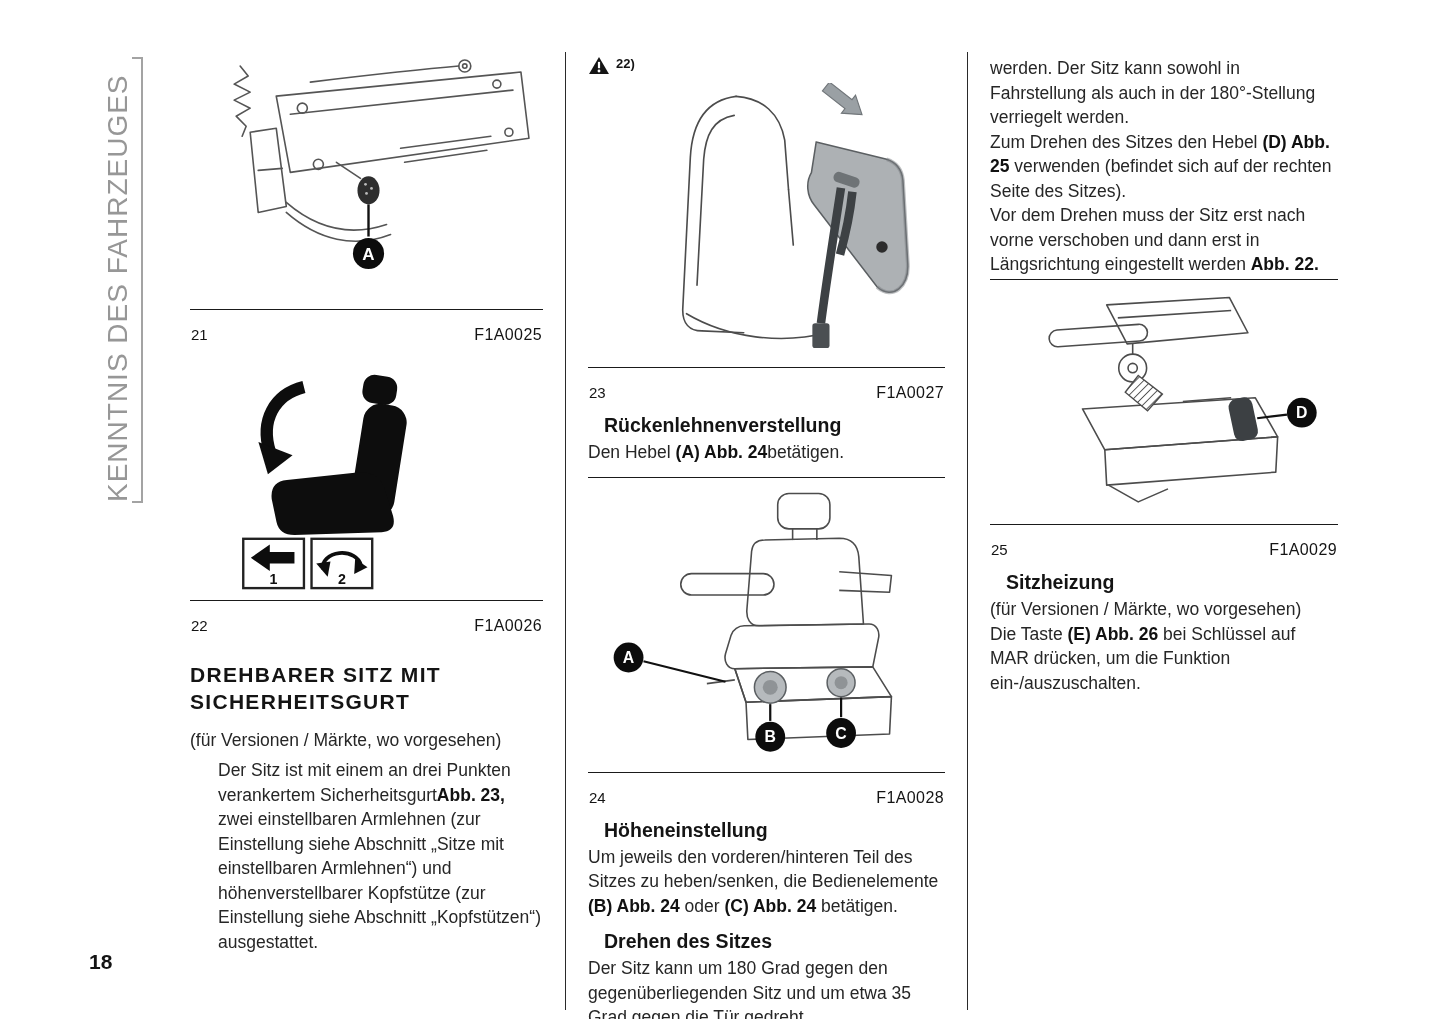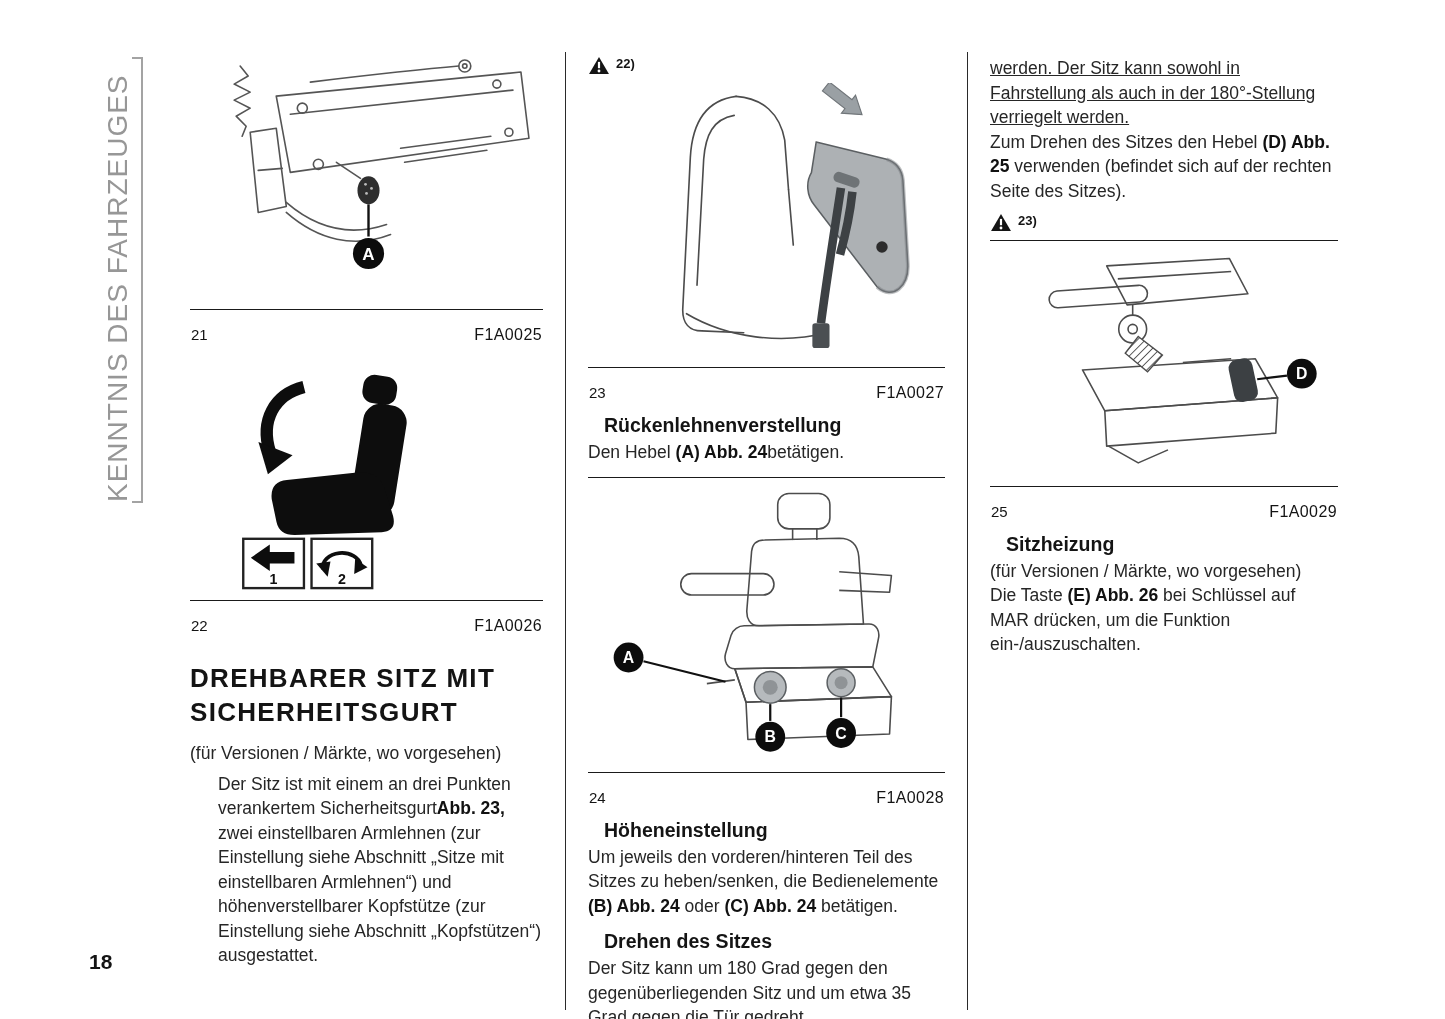--- a/index.html
+++ b/index.html
@@ -60,21 +60,21 @@
   }
   .figcap .fignum { font-size:15px; }
   .figcap .figcode { font-size:16px; letter-spacing:0.4px; }
 
   .rule { border-top:1.2px solid #1a1a1a; margin-top:12px; }
 
   .warning { display:flex; align-items:flex-start; gap:6px; margin:4px 0 8px; }
   .warning .wnum { font-size:13px; font-weight:bold; color:#141414; padding-bottom:1px; }
 
   .col-heading {
-    font-size:26px; font-weight:bold; letter-spacing:1.3px;
+    font-size:21px; font-weight:bold; letter-spacing:1.3px;
     color:#141414; line-height:1.32;
     margin:26px 0 12px;
   }
   .subhead {
     font-size:19.5px; font-weight:bold; color:#141414;
     margin:12px 16px 3px;
   }
   p.body {
     font-size:17.5px; line-height:1.4; color:#262626;
   }
@@ -247,31 +247,24 @@
       <h2 class="subhead">Höheneinstellung</h2>
       <p class="body"><span>Um jeweils den vorderen/hinteren Teil des Sitzes zu heben/senken, die Bedienelemente </span><b>(B) Abb. 24</b><span> oder </span><b>(C) Abb. 24</b><span> betätigen.</span></p>
 
       <h2 class="subhead">Drehen des Sitzes</h2>
       <p class="body">Der Sitz kann um 180 Grad gegen den gegenüberliegenden Sitz und um etwa 35 Grad gegen die Tür gedreht</p>
 
     </section>
 
     <section class="col col3">
 
-      <p class="body" style="margin-top:4px;text-decoration:underline;">werden. Der Sitz kann sowohl in Fahrstellung als auch in der 180°-Stellung verriegelt werden.</p>
+      <p class="body" style="margin-top:4px;">werden. Der Sitz kann sowohl in Fahrstellung als auch in der 180°-Stellung verriegelt werden.</p>
       <p class="body"><span>Zum Drehen des Sitzes den Hebel </span><b>(D) Abb. 25</b><span> verwenden (befindet sich auf der rechten Seite des Sitzes).</span></p>
-
-      <div class="warning mt10">
-        <svg width="22" height="19" viewBox="0 0 24 21" xmlns="http://www.w3.org/2000/svg">
-          <polygon points="12,1 23,20 1,20" fill="#141414"></polygon>
-          <rect x="10.8" y="6.5" width="2.4" height="7" fill="#ffffff"></rect>
-          <circle cx="12" cy="16.6" r="1.6" fill="#ffffff"></circle>
-        </svg>
-        <span class="wnum">23)</span>
-      </div>
+      <p class="body"><span>Vor dem Drehen muss der Sitz erst nach vorne verschoben und dann erst in Längsrichtung eingestellt werden </span><b>Abb. 22.</b></p>
+
 
       <div class="rule" style="margin-top:2px;"></div>
 
       <figure class="fig-94" style="margin-top:10px;">
         <svg viewBox="0 0 352 246" xmlns="http://www.w3.org/2000/svg">
           <defs>
             <pattern id="hatch25" width="6" height="6" patternUnits="userSpaceOnUse" patternTransform="rotate(45)">
               <rect width="6" height="6" fill="#ffffff"></rect>
               <line x1="0" y1="0" x2="0" y2="6" stroke="#555" stroke-width="2"></line>
             </pattern>

